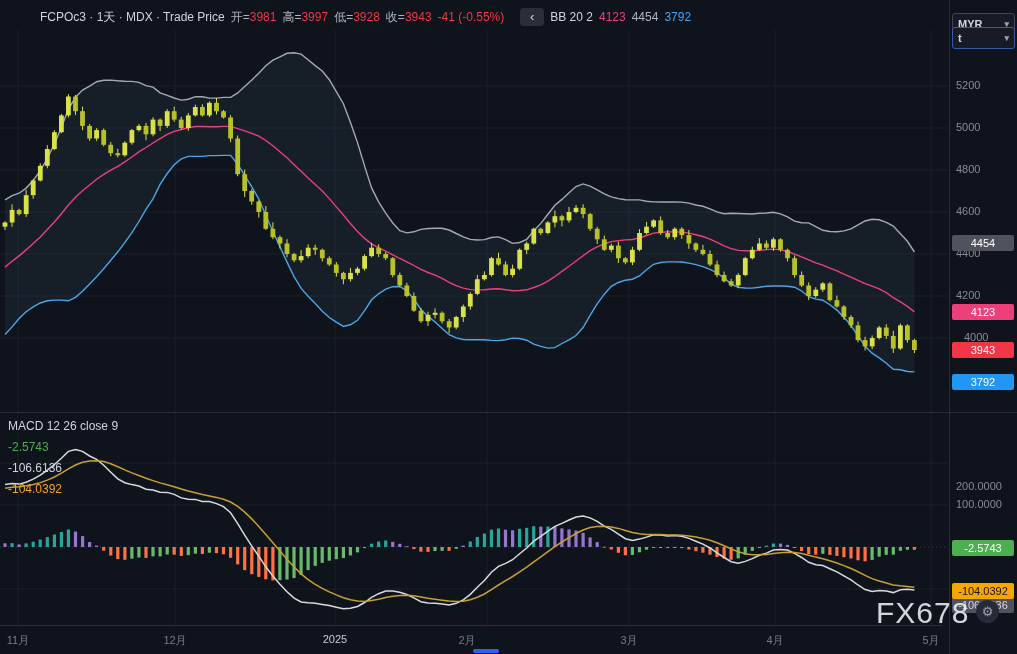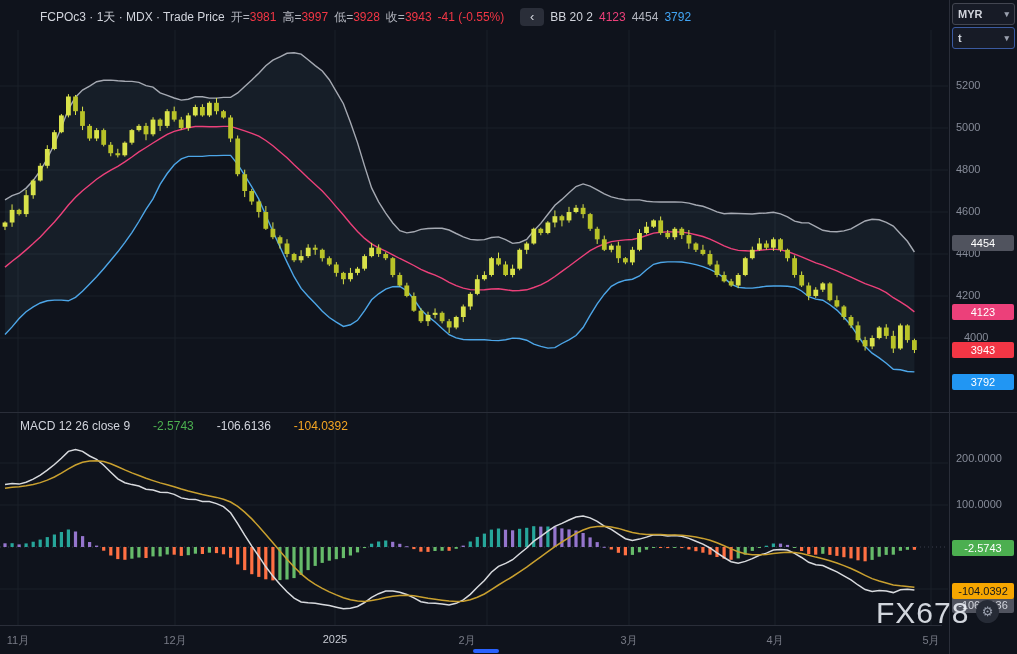--- a/index.html
+++ b/index.html
@@ -13,27 +13,27 @@
   .legend .lbl{color:#b2b5be;}
   .red{color:#f23645;}
   .pink{color:#ec407a;}
   .gray{color:#b2b5be;}
   .blue{color:#42a5f5;}
   .green{color:#4caf50;}
   .orange{color:#f5a623;}
   .white{color:#d1d4dc;}
   .collapse-btn{margin-left:10px;width:24px;height:18px;background:#2a2e39;border:none;border-radius:4px;
           color:#d1d4dc;font-size:13px;line-height:18px;text-align:center;padding:0;cursor:pointer;}
-  .macd-legend{position:absolute;left:20px;top:419px;z-index:10;display:flex;gap:23px;font-size:12px;}
+  .macd-legend{position:absolute;left:8px;top:419px;z-index:10;display:flex;gap:7px;font-size:12px;flex-direction:column;}
   .axis-col{position:absolute;left:949px;top:0;width:68px;height:654px;border-left:1px solid #2a2e39;
             background:#0f131c;z-index:5;}
   .sel{position:absolute;left:2px;right:3px;height:20px;border:1px solid #434651;border-radius:3px;
        background:#171b26;display:flex;align-items:center;justify-content:space-between;
        padding:0 5px;font-size:11px;font-weight:bold;color:#d1d4dc;cursor:pointer;}
-  #currency-select{top:3px;}
+  #currency-select{top:13px;}
   #unit-select{top:27px;border-color:#3b5aa0;}
   .caret{font-size:9px;color:#9aa0ae;}
   .tick{position:absolute;left:6px;font-size:11px;color:#868b98;}
   .tag{position:absolute;left:2px;width:62px;height:16px;line-height:16px;text-align:center;
        border-radius:2px;font-size:11px;z-index:6;}
   .timebar{position:absolute;left:0;top:625px;width:942px;height:29px;border-top:1px solid #2a2e39;
            background:#0f131c;z-index:8;}
   .tlabel{position:absolute;top:7px;width:40px;text-align:center;font-size:11px;color:#787b86;}
   .tlabel.year{color:#c8cbd3;}
   .sep-h{position:absolute;left:0;top:412px;width:1017px;height:1px;background:#2a2e39;z-index:7;}
@@ -506,21 +506,21 @@
       <span>t</span>
       <span class="caret">▾</span>
     </div>
   <span class="tick" style="top: 79px;">5200</span>
       <span class="tick" style="top: 121px;">5000</span>
       <span class="tick" style="top: 163px;">4800</span>
       <span class="tick" style="top: 205px;">4600</span>
       <span class="tick" style="top: 247px;">4400</span>
       <span class="tick" style="top: 289px;">4200</span>
       <span class="tick" style="top: 331px; margin-left: 8px;">4000</span>
-      <span class="tick" style="top: 452px; text-align: center;">200.0000</span>
+      <span class="tick" style="top: 480px; text-align: center;">200.0000</span>
       <span class="tick" style="top: 498px;">100.0000</span>
       <span class="tag" style="top: 234.66px; background: rgb(80, 83, 94); color: rgb(255, 255, 255);">4454</span>
       <span class="tag" style="top: 304.17px; background: rgb(236, 64, 122); color: rgb(255, 255, 255);">4123</span>
       <span class="tag" style="top: 341.97px; background: rgb(242, 54, 69); color: rgb(255, 255, 255);">3943</span>
       <span class="tag" style="top: 373.68px; background: rgb(33, 150, 243); color: rgb(255, 255, 255);">3792</span>
       <span class="tag" style="top: 540.081px; background: rgb(76, 175, 80); color: rgb(255, 255, 255);">-2.5743</span>
       <span class="tag" style="top: 596.778px; background: rgb(80, 83, 94); color: rgb(209, 212, 220);">-106.6136</span>
       <span class="tag" style="top: 582.696px; background: rgb(247, 166, 0); color: rgb(20, 22, 28);">-104.0392</span>
     </div>
 

